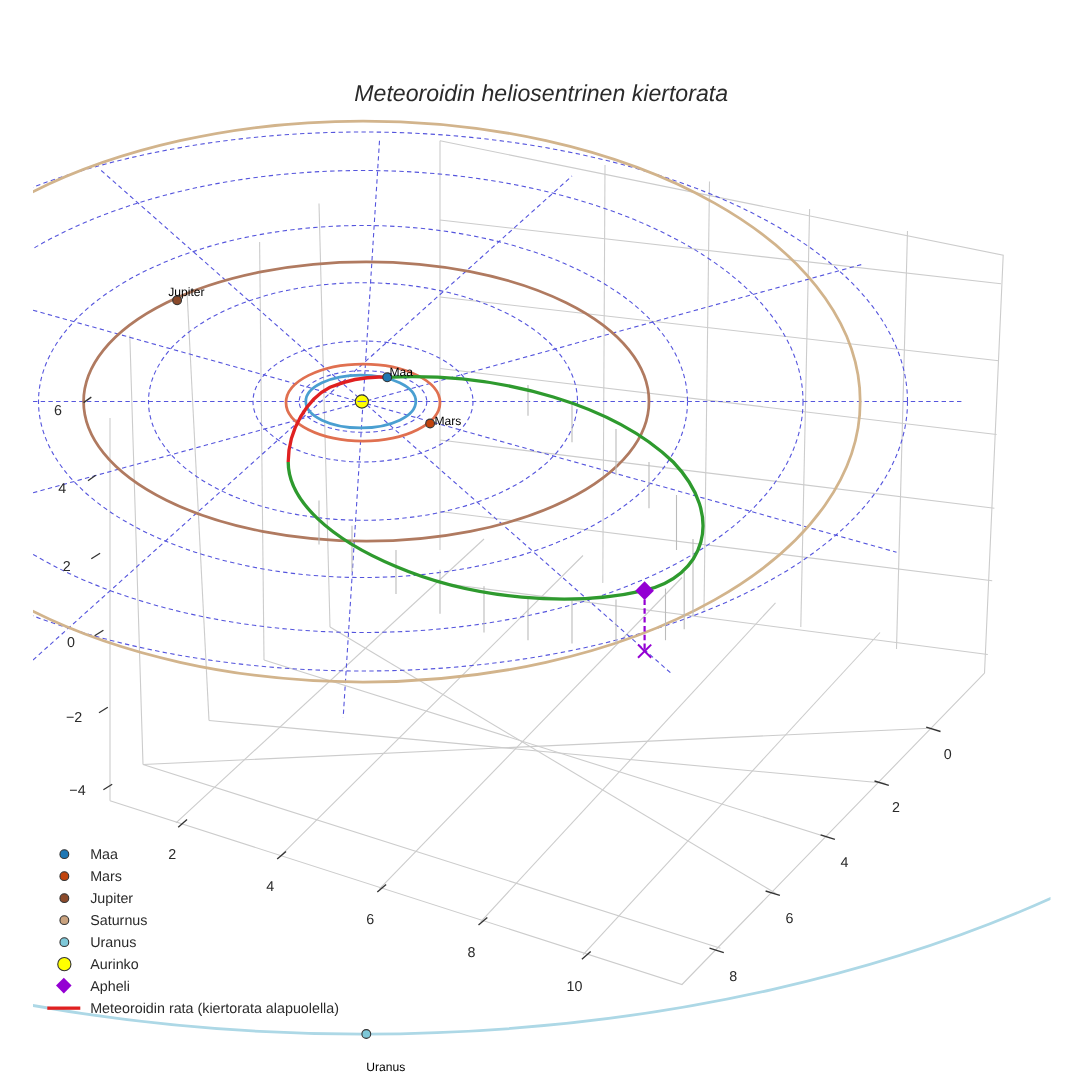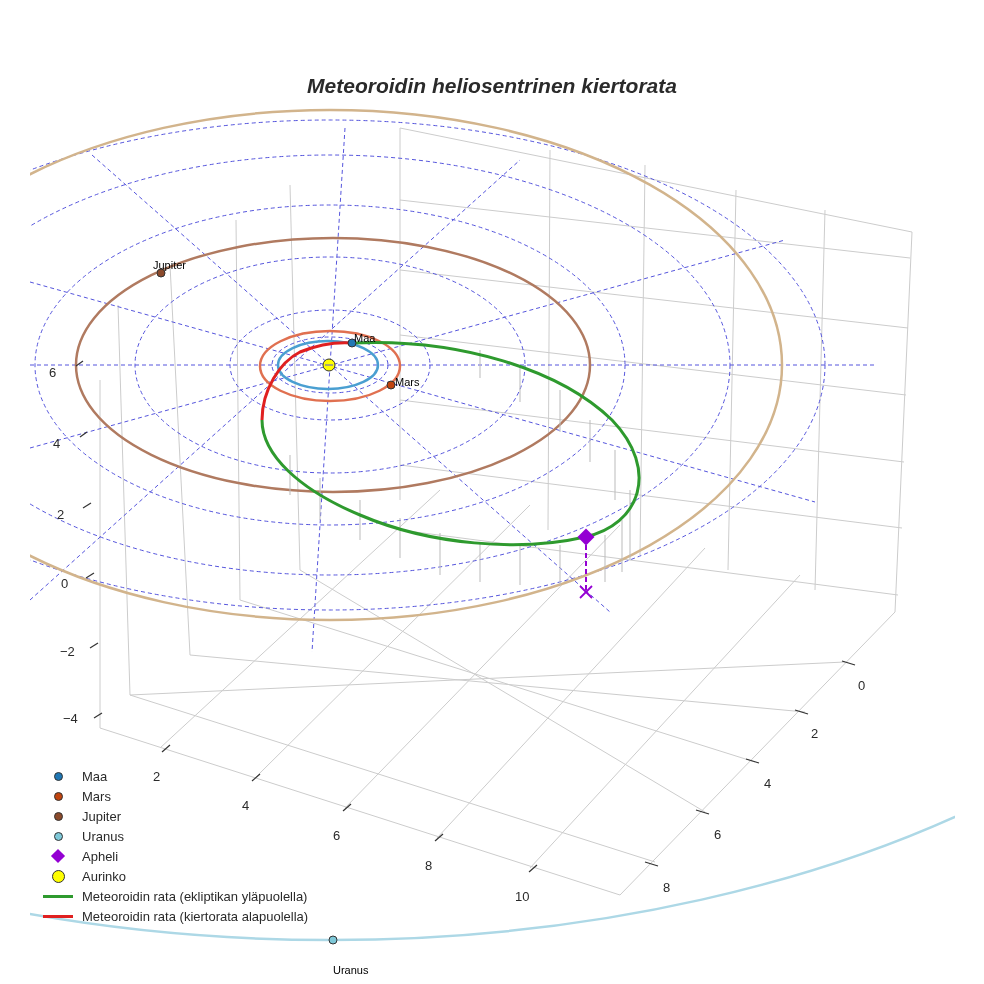--- a/index.html
+++ b/index.html
@@ -1,20 +1,20 @@
 <!DOCTYPE html>
 <html><head>
 <meta charset="utf-8">
 <style>
   html, body { margin: 0; padding: 0; background: #ffffff; }
   body { width: 984px; height: 984px; position: relative; overflow: hidden;
          font-family: "Liberation Sans", sans-serif; }
   #plot { position: absolute; left: 0; top: 0; width: 984px; height: 984px; }
   .title { position: absolute; top: 74px; left: 0; width: 984px; text-align: center;
-           font-size: 21px; font-style: italic; color: #2a2a2a; font-weight: bold; }
+           font-size: 21px; font-style: italic; color: #2a2a2a; }
   .tick { font-size: 13px; fill: #2a2a2a; font-family: "Liberation Sans", sans-serif; }
   .plabel { font-size: 11px; fill: #000; font-family: "Liberation Sans", sans-serif; }
   .legend { position: absolute; left: 36px; top: 766px; font-size: 13px; color: #2a2a2a; }
   .legend-item { display: flex; align-items: center; height: 20px; cursor: pointer; }
   .legend-sym { width: 44px; display: flex; justify-content: center; align-items: center; }
   .legend-label { margin-left: 2px; }
   .dot { border-radius: 50%; border: 1px solid #333; box-sizing: border-box; }
   .line-sym { width: 30px; height: 3px; }
   .diamond { width: 10px; height: 10px; transform: rotate(45deg); }
 </style>
@@ -192,41 +192,41 @@
     <span class="legend-label">Mars</span>
   </div>
   <div class="legend-item">
     <div class="legend-sym">
         <div class="dot" style="width:9px;height:9px;background:#8b4a2b"></div>
       </div>
     <span class="legend-label">Jupiter</span>
   </div>
   <div class="legend-item">
     <div class="legend-sym">
+        <div class="dot" style="width:9px;height:9px;background:#c9a27e"></div>
+      </div>
+    <span class="legend-label">Saturnus</span>
+  </div>
+  <div class="legend-item">
+    <div class="legend-sym">
         <div class="dot" style="width:9px;height:9px;background:#7ec8d8"></div>
       </div>
     <span class="legend-label">Uranus</span>
   </div>
   <div class="legend-item">
     <div class="legend-sym">
+        <div class="dot" style="width:13px;height:13px;background:#ffff00"></div>
+      </div>
+    <span class="legend-label">Aurinko</span>
+  </div>
+  <div class="legend-item">
+    <div class="legend-sym">
         <div class="diamond" style="background:#9400d3"></div>
       </div>
     <span class="legend-label">Apheli</span>
   </div>
   <div class="legend-item">
     <div class="legend-sym">
-        <div class="dot" style="width:13px;height:13px;background:#ffff00"></div>
-      </div>
-    <span class="legend-label">Aurinko</span>
-  </div>
-  <div class="legend-item">
-    <div class="legend-sym">
-        <div class="line-sym" style="background:#2e9a2e"></div>
-      </div>
-    <span class="legend-label">Meteoroidin rata (ekliptikan yläpuolella)</span>
-  </div>
-  <div class="legend-item">
-    <div class="legend-sym">
         <div class="line-sym" style="background:#e02020"></div>
       </div>
     <span class="legend-label">Meteoroidin rata (kiertorata alapuolella)</span>
   </div>
 </div>
 
 </body></html>

